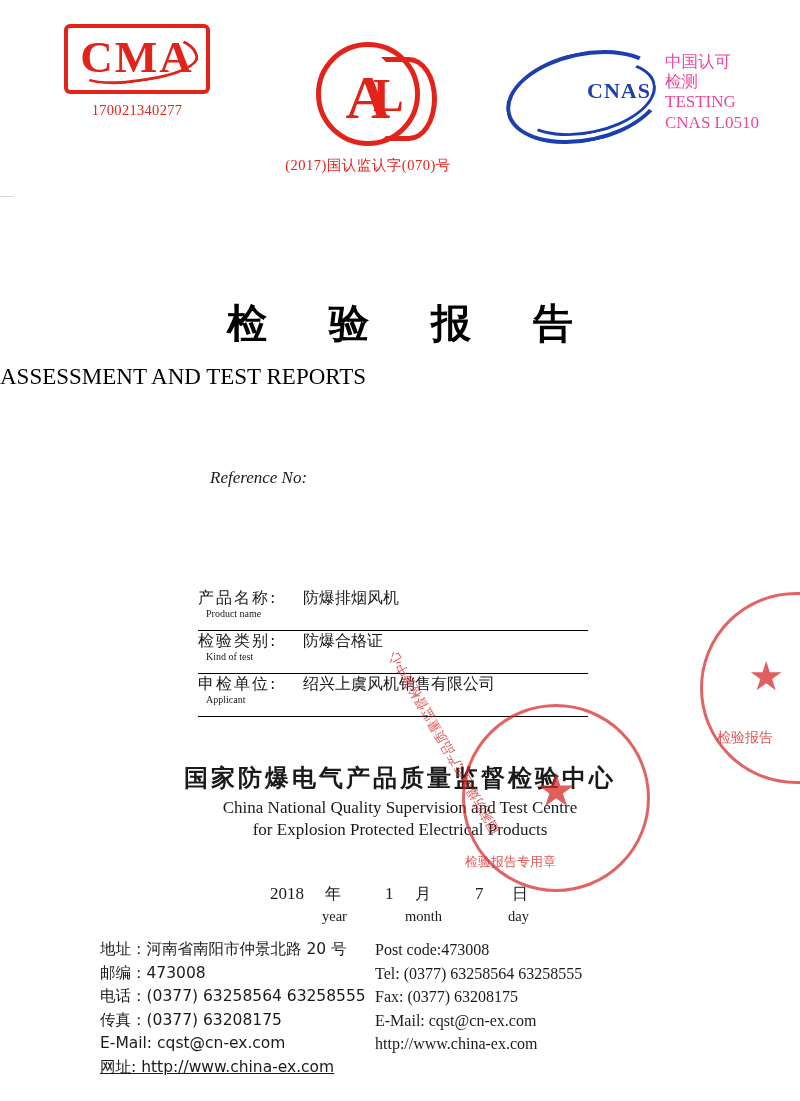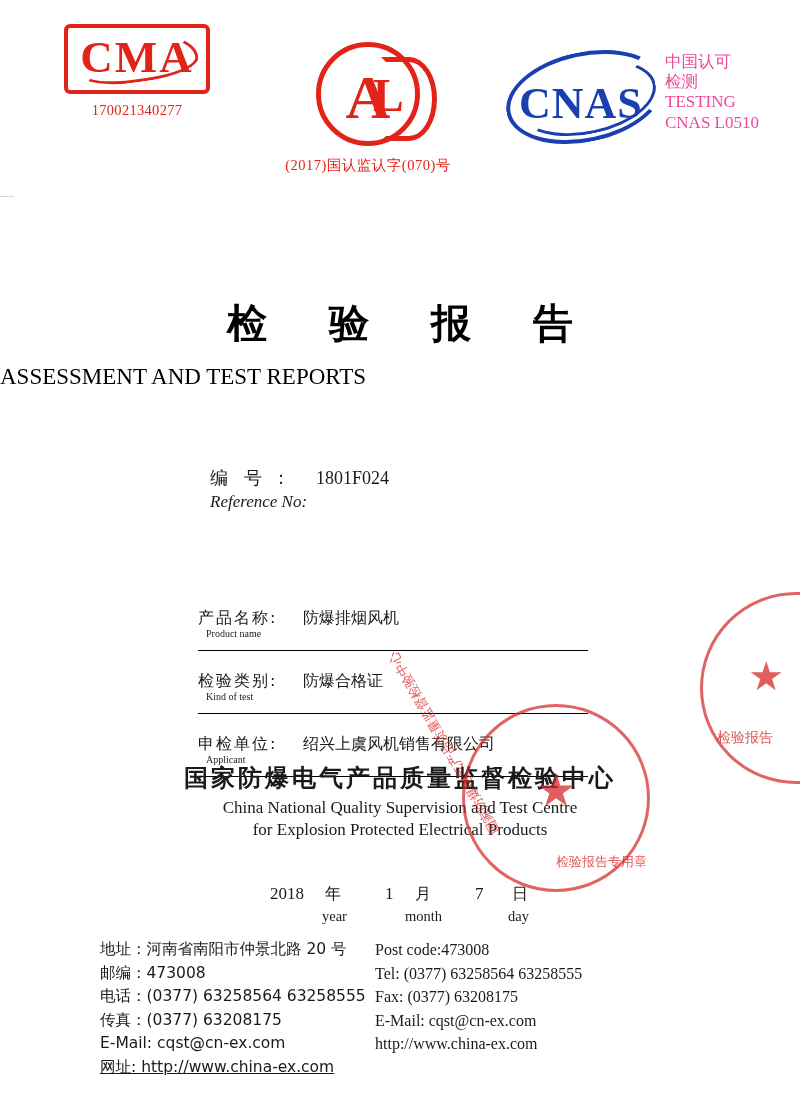--- a/index.html
+++ b/index.html
@@ -170,22 +170,22 @@
     transform: rotate(-12deg);
     box-sizing: border-box;
     border-top-color: transparent;
     border-left-color: transparent;
   }
   .cnas-word {
     position: absolute;
     left: 14px;
     top: 26px;
     width: 132px;
-    text-align: left;
-    font-size: 44px;
+    text-align: right;
+    font-size: 22px;
     font-weight: bold;
     color: #1b3fae;
     font-family: "Liberation Serif", serif;
     letter-spacing: 1px;
   }
   .cnas-lines {
     position: absolute;
     left: 160px;
     top: 22px;
     width: 130px;
@@ -259,21 +259,20 @@
     position: absolute;
     top: 588px;
     left: 198px;
     width: 390px;
   }
   .field {
     position: relative;
     border-bottom: 1px solid #000;
     height: 42px;
     margin-bottom: 0;
-    margin-top: 20px;
   }
   .field .cn {
     position: absolute;
     left: 0;
     top: 0;
     font-size: 16px;
     font-family: "DejaVu Sans", sans-serif;
     letter-spacing: 2px;
     white-space: nowrap;
   }
@@ -409,21 +408,21 @@
     left: 50%;
     top: 50%;
     transform-origin: 0 0;
     white-space: nowrap;
   }
   .stamp-bottom-text {
     position: absolute;
     left: 0;
     bottom: 18px;
     width: 182px;
-    text-align: right;
+    text-align: left;
     font-size: 13px;
     font-family: "DejaVu Sans", sans-serif;
     color: rgba(214, 40, 40, 0.78);
   }
   .stamp-edge {
     left: 700px;
     top: 592px;
     width: 186px;
     height: 186px;
   }
@@ -486,23 +485,20 @@
     </div>
   </div>
 </div>
 
 <div class="scan-mark" style="left:0;top:196px;width:14px;height:1px;"></div>
 
 <div class="title-cn">检验报告</div>
 <div class="title-en">ASSESSMENT AND TEST REPORTS</div>
 
 <div class="refblock">
-  <div class="ref-line1">
-    <span class="ref-label-cn">编号:</span><span class="ref-value">1801F024</span>
-  </div>
   <div class="ref-line2">Reference No:</div>
 </div>
 
 <div class="fields">
   <div class="field">
     <span class="cn">产品名称:</span>
     <span class="en">Product name</span>
     <span class="val">防爆排烟风机</span>
   </div>
   <div class="field">

